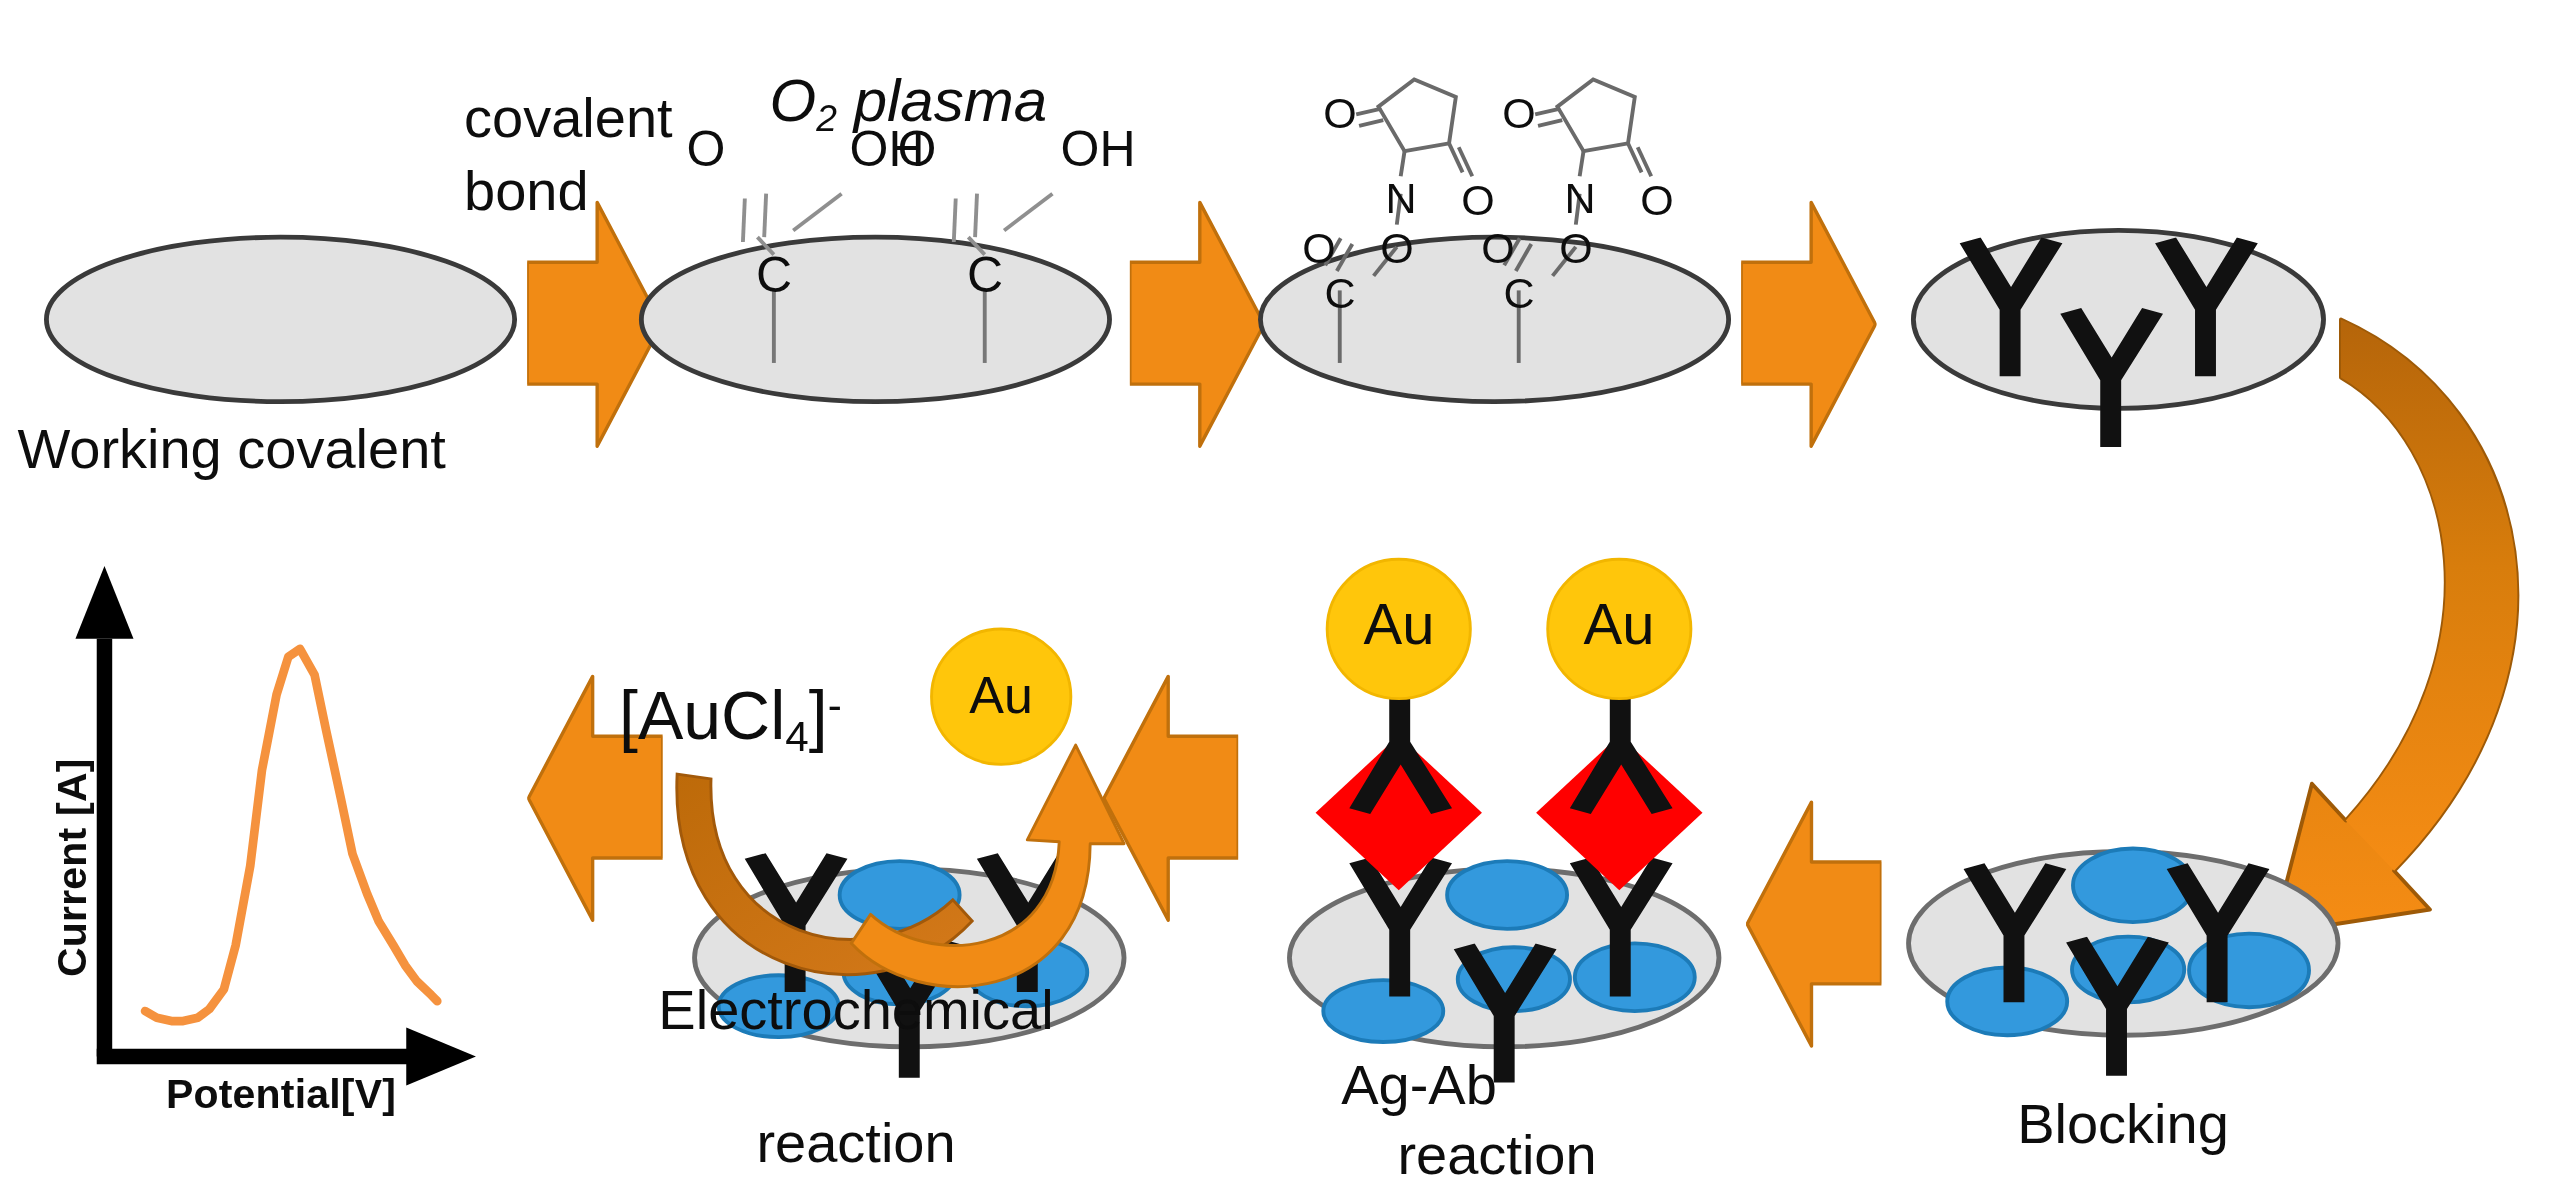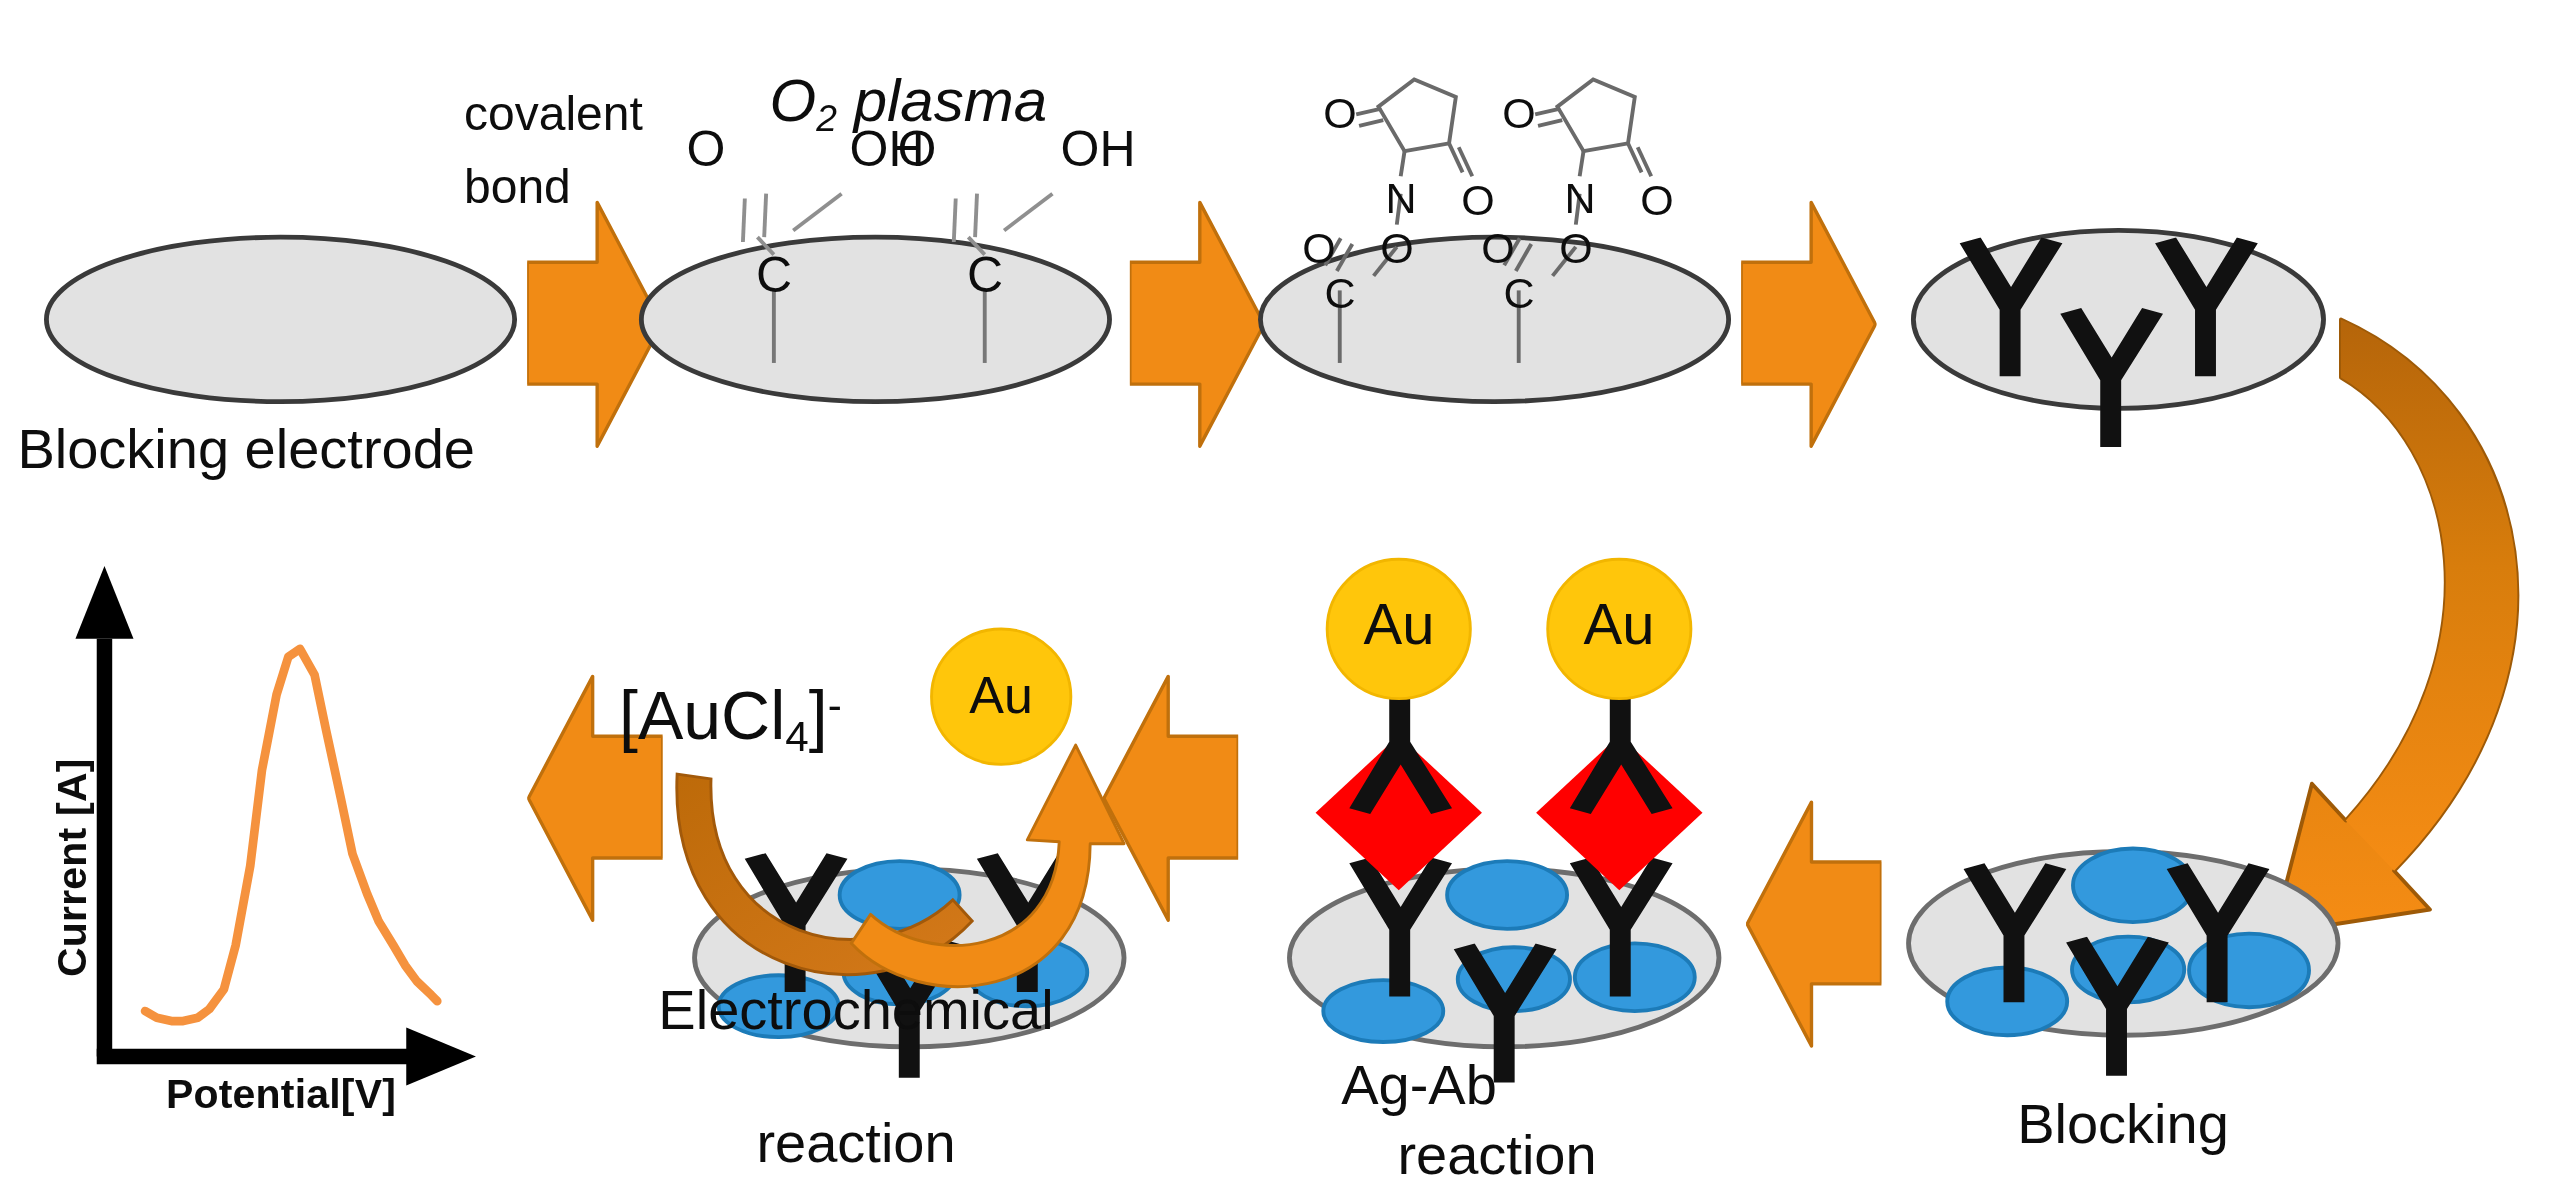--- a/index.html
+++ b/index.html
@@ -31,21 +31,21 @@
     position: absolute;
     white-space: pre;
     line-height: 1.12;
     color: #0d0d0d;
     font-family: "Liberation Sans", sans-serif;
   }
   .lbl.c { text-align: center; transform: translateX(-50%); }
   .lbl.l { text-align: left; }
   .stage-title { font-size: 60px; }
   .stage-cap   { font-size: 56px; }
-  .small-note  { font-size: 48px; }
+  .small-note  { font-size: 56px; }
   .chem        { font-size: 50px; }
   .chem-sm     { font-size: 43px; }
   .au-text     { font-size: 58px; }
   .au-text-sm  { font-size: 52px; }
   .axis-lbl    { font-size: 41px; font-weight: 700; letter-spacing: 0.2px; }
   .aucl        { font-size: 68px; font-weight: 400; }
   sub { font-size: .62em; vertical-align: -0.28em; }
   sup { font-size: .62em; vertical-align: 0.45em; }
   .vert {
     transform-origin: 0 0;
@@ -249,21 +249,21 @@
       <line x1="108" y1="660" x2="108" y2="1092" stroke="#000" stroke-width="16"></line>
       <path d="M108 585 L138 660 L78 660 Z" fill="#000"></path>
 
       <line x1="100" y1="1092" x2="440" y2="1092" stroke="#000" stroke-width="16"></line>
       <path d="M492 1092 L420 1122 L420 1062 Z" fill="#000"></path>
 
       <polyline fill="none" stroke="#F5923E" stroke-width="9" stroke-linecap="round" stroke-linejoin="round" points="150.0,1045.0 162.1,1052.0 177.2,1055.3 189.3,1055.3 204.4,1052.0 216.4,1043.0 231.5,1022.4 243.6,977.1 258.7,894.9 270.8,796.1 285.9,717.9 298.0,678.9 310.1,670.6 325.2,697.4 337.2,755.0 352.3,824.9 364.4,882.5 379.5,923.7 391.6,952.5 406.7,977.1 418.8,997.7 430.9,1014.2 446.0,1028.6 452.0,1034.7"></polyline>
     </g>
   </svg>
 
-  <div class="lbl l stage-cap" style="left:17.4px; top:418px;">Blocking electrode</div>
+  <div class="lbl l stage-cap" style="left:17.4px; top:418px;">Working covalent</div>
 
   <div class="lbl l small-note" style="left:464px; top:87px;">covalent</div>
   <div class="lbl l small-note" style="left:464px; top:160px;">bond</div>
 
   <div class="lbl c stage-title" style="left:875px; top:0px;font-style:italic;">
     <span>O</span><sub>2</sub><span> plasma</span>
   </div>
 
   <div class="lbl c chem" style="left:706px; top:121px;">O</div>
   <div class="lbl c chem" style="left:774px; top:247px;">C</div>

